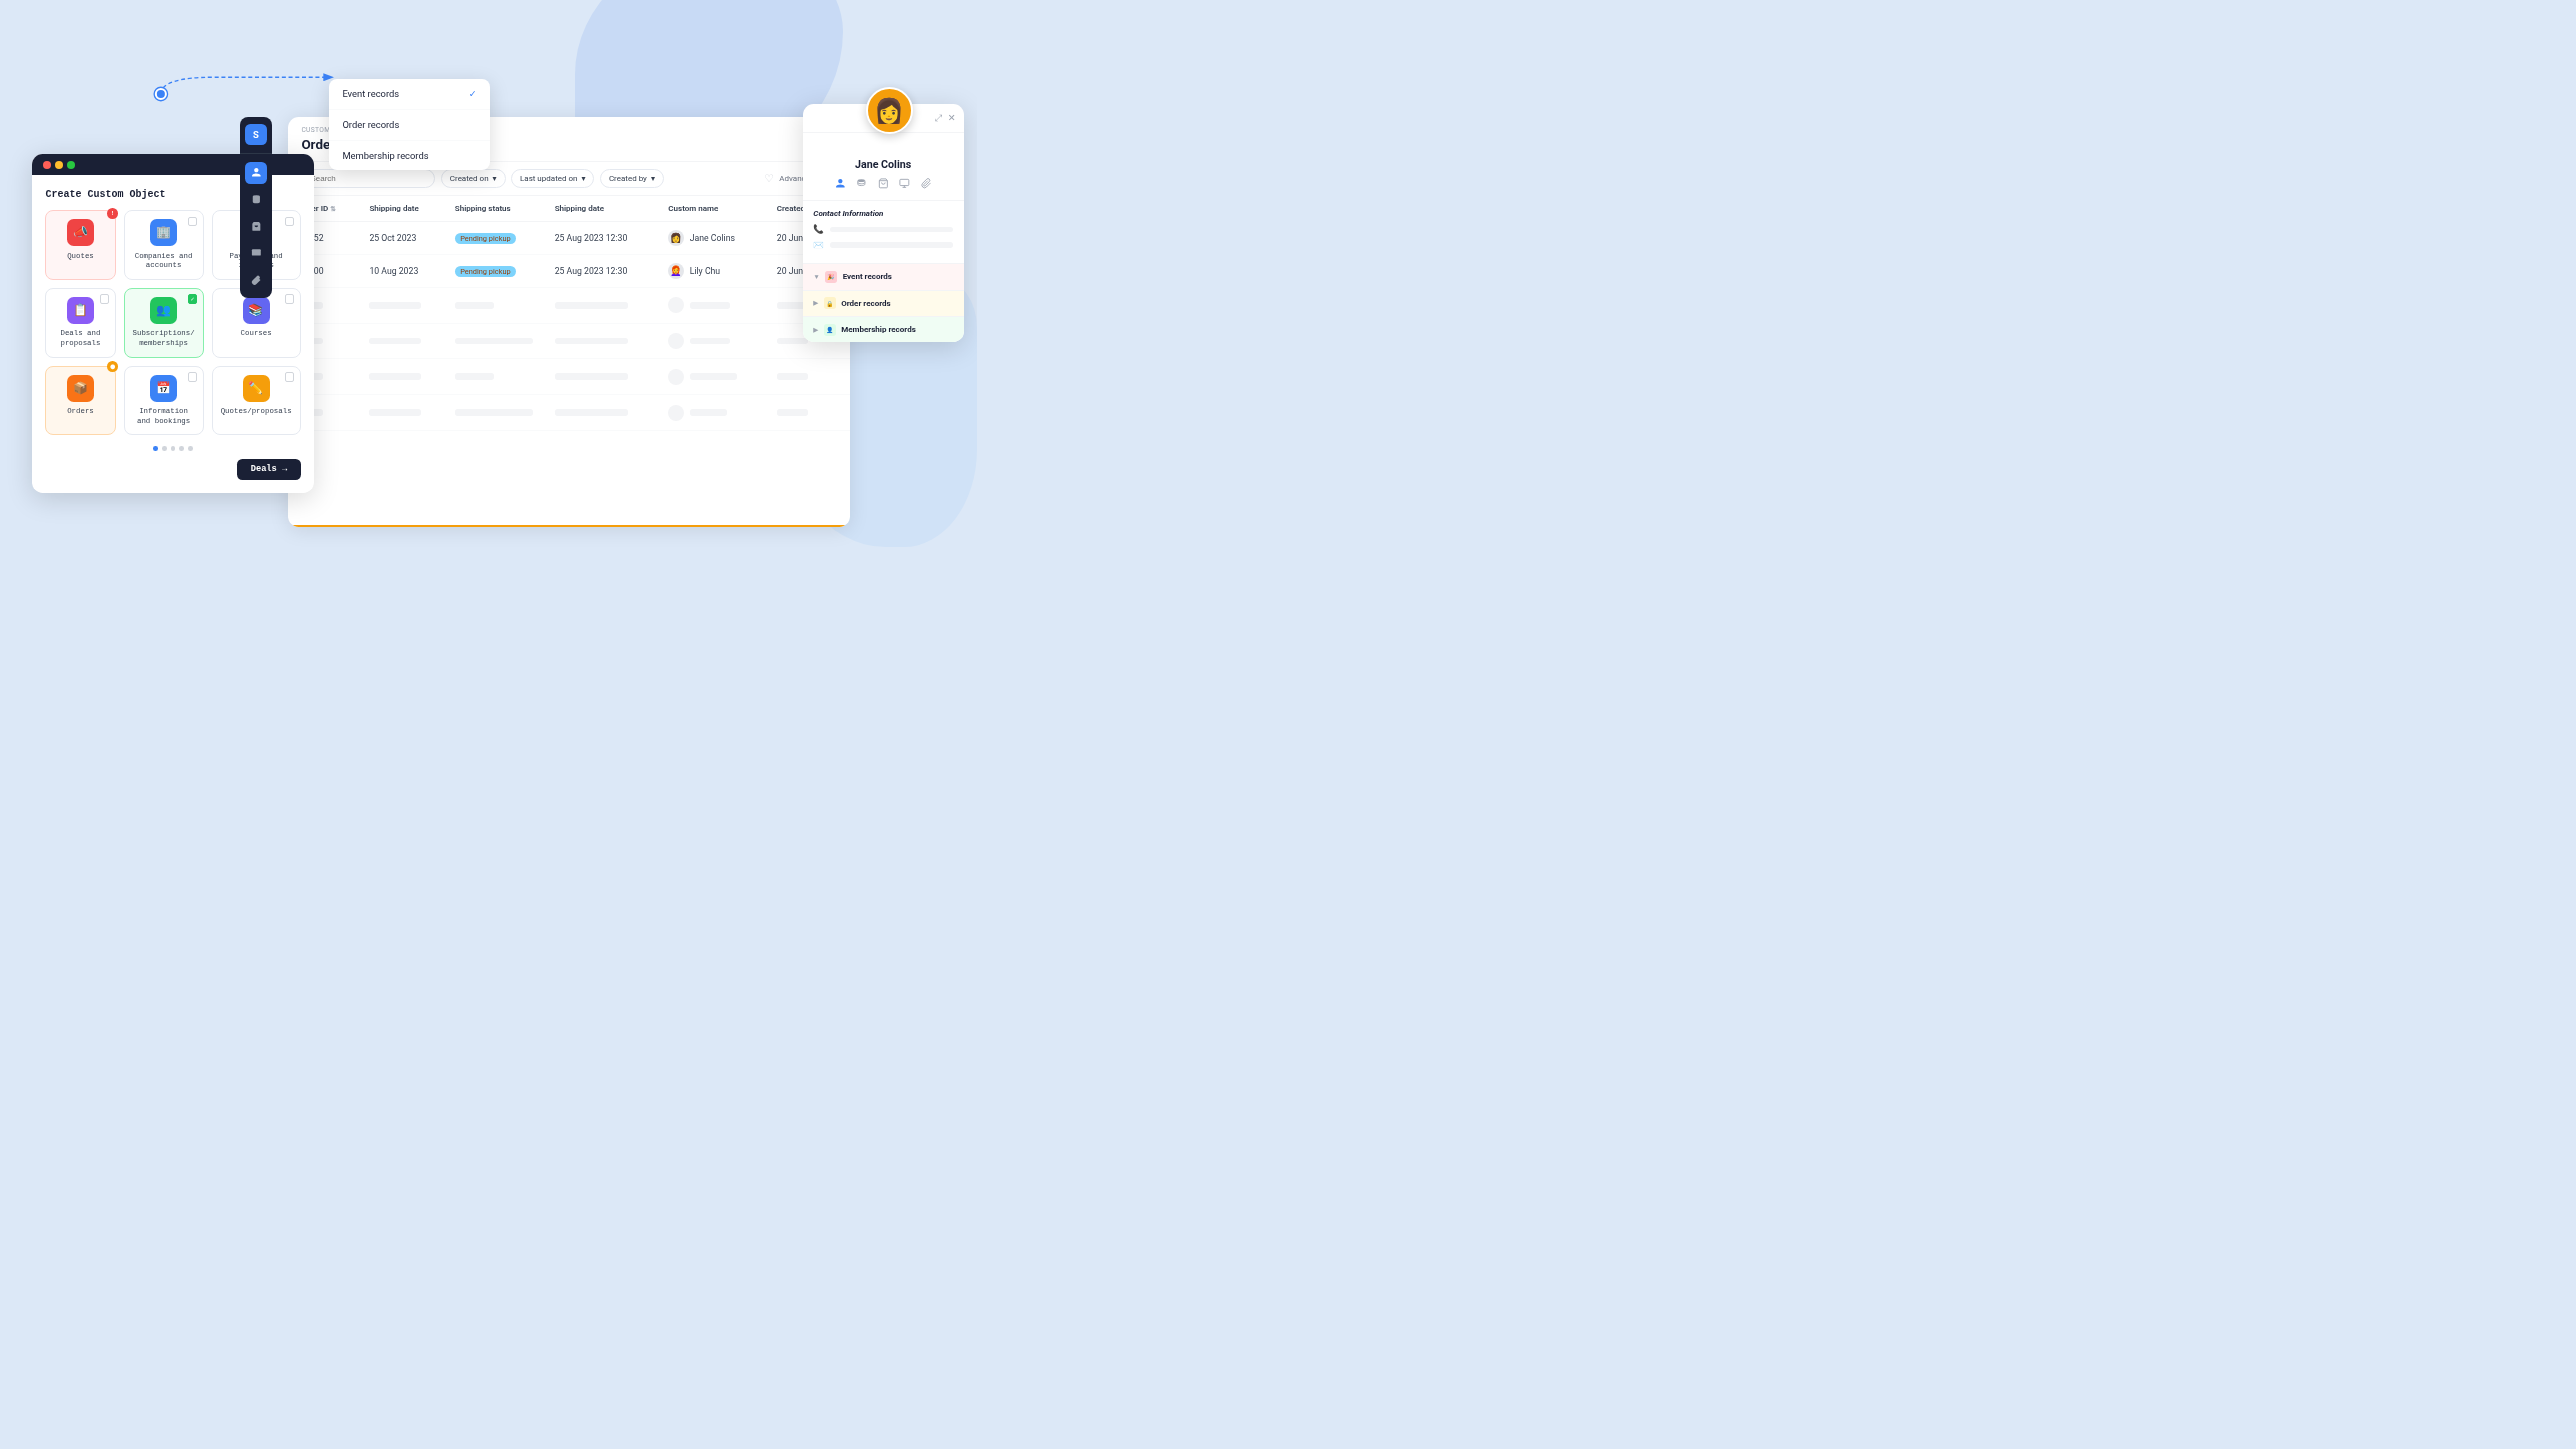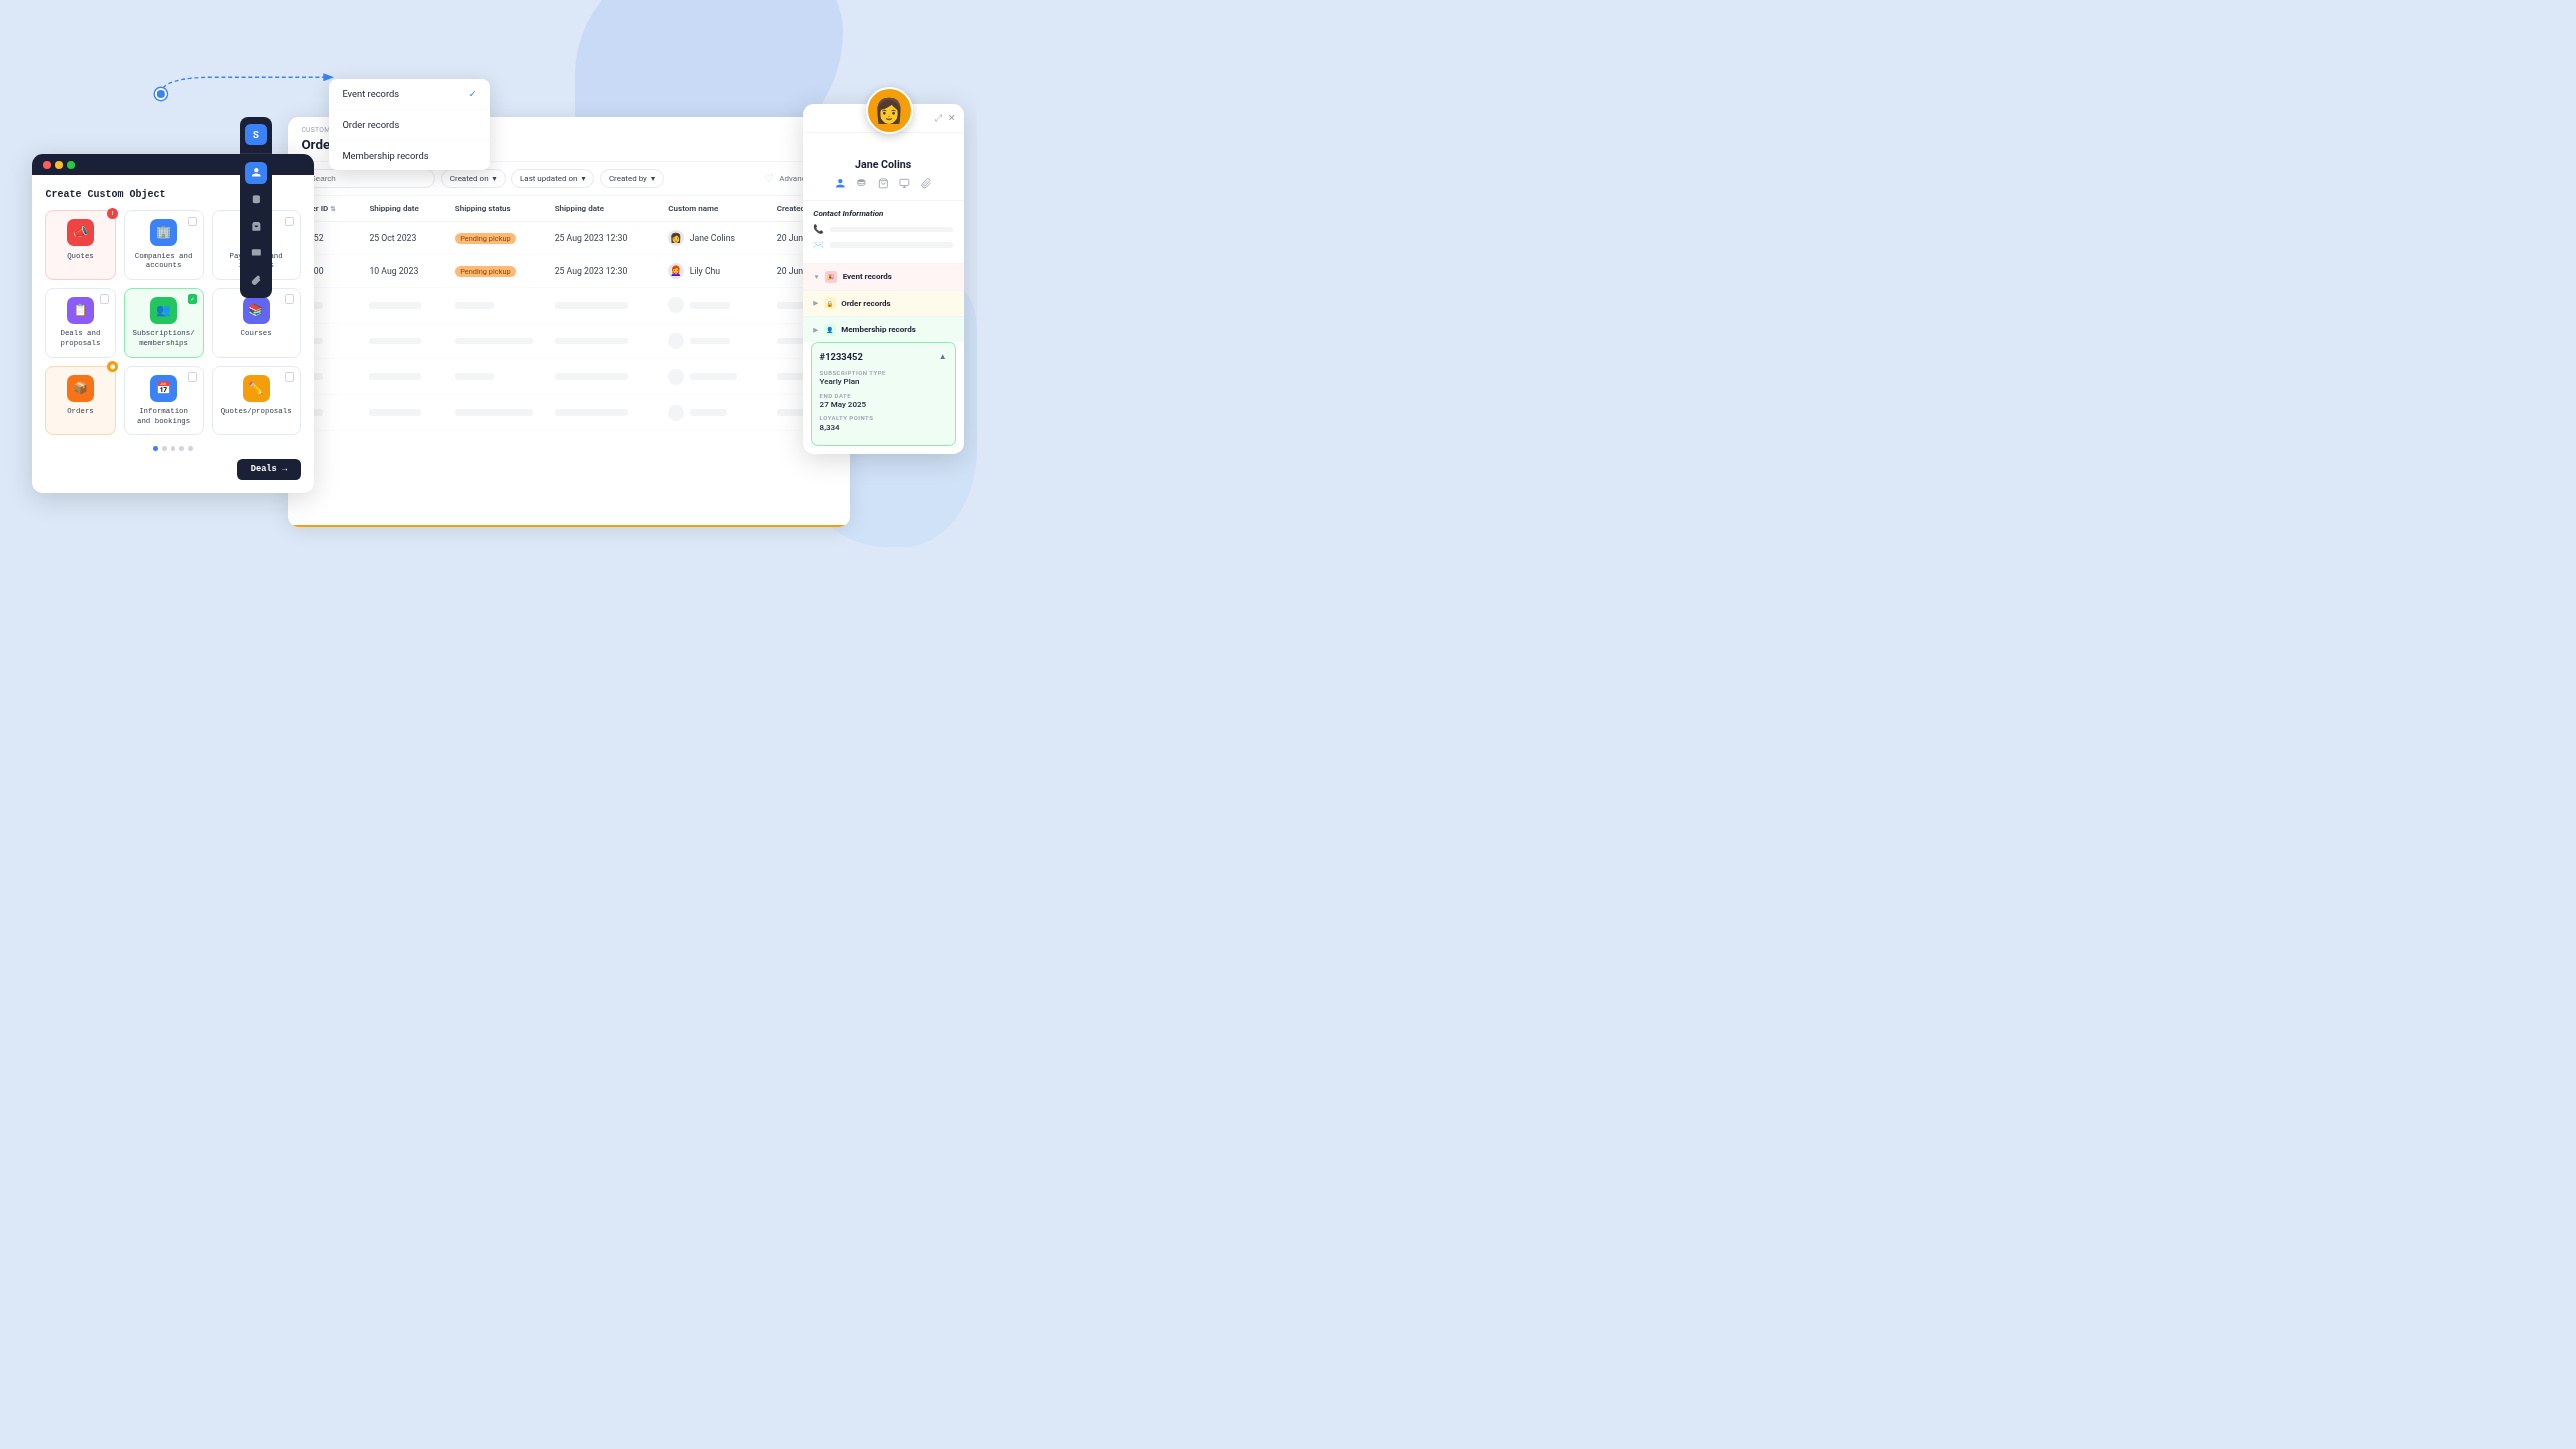--- a/index.html
+++ b/index.html
@@ -276,21 +276,21 @@
     }
     th .sort-icon { color: #9ca3af; font-size: 6.7px; }
     td {
       padding: 8px 10.7px;
       font-size: 8.7px;
       color: #374151;
       border-bottom: 0.7px solid #f9fafb;
       white-space: nowrap;
     }
     .status-badge {
-      background: #fdba74;
+      background: #7dd3fc;
       color: #92400e;
       padding: 1.3px 5.4px;
       border-radius: 6.7px;
       font-size: 7.4px;
     }
     .contact-cell {
       display: flex;
       align-items: center;
       gap: 5.4px;
     }
@@ -899,27 +899,15 @@
     </div>
   </div>
 
   <div class="record-section">
     <div class="record-section-header membership-active">
       <span class="record-expand-icon">▶</span>
       <div class="record-type-icon rtype-green">👤</div>
       <span class="record-section-label">Membership records</span>
     </div>
 
-    <div class="membership-card">
-      <div class="membership-id-row">
-        <span class="membership-id">#1233452</span>
-        <span class="membership-collapse">▲</span>
-      </div>
-      <div class="membership-field-label">SUBSCRIPTION TYPE</div>
-      <div class="membership-field-value">Yearly Plan</div>
-      <div class="membership-field-label">END DATE</div>
-      <div class="membership-field-value">27 May 2025</div>
-      <div class="membership-field-label">LOYALTY POINTS</div>
-      <div class="membership-field-value">8,334</div>
-    </div>
   </div>
 </div>
 
 
 </body></html>

